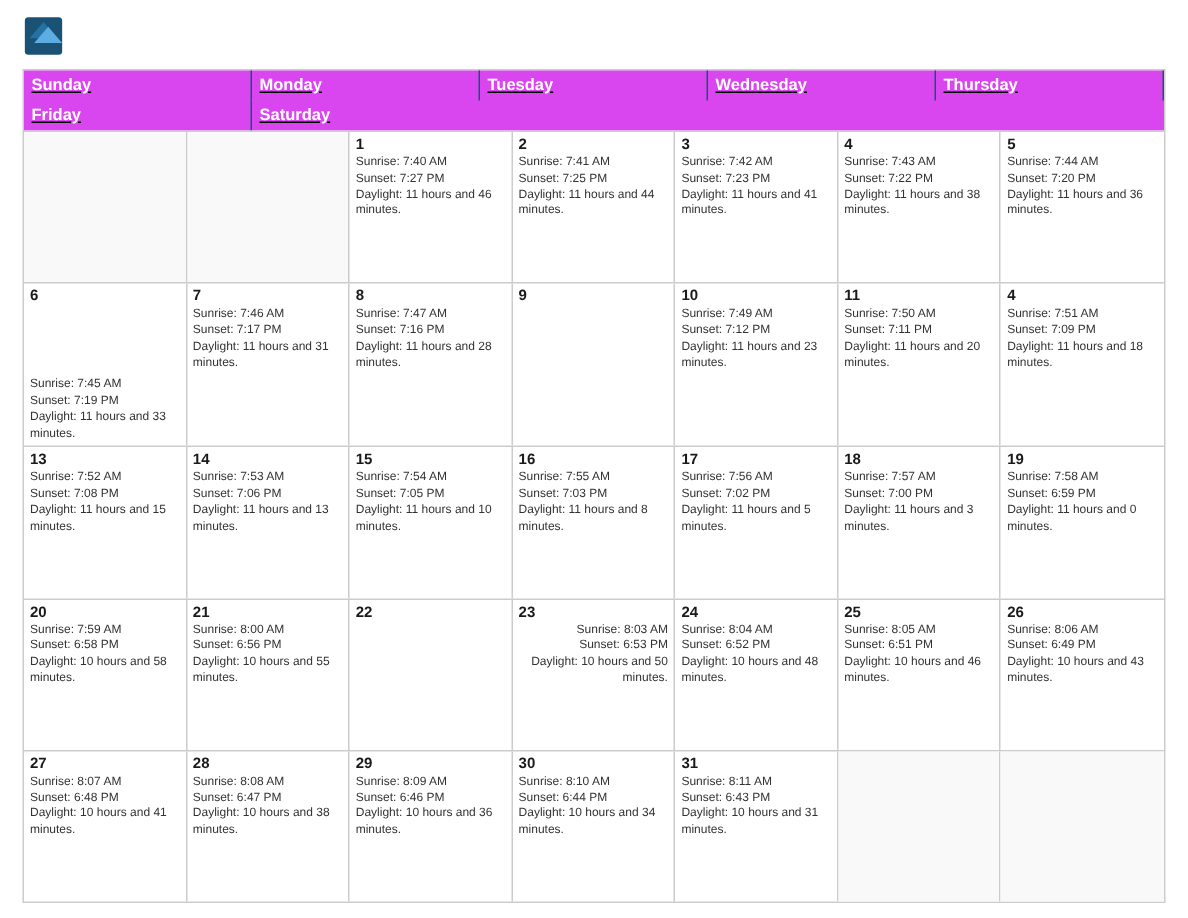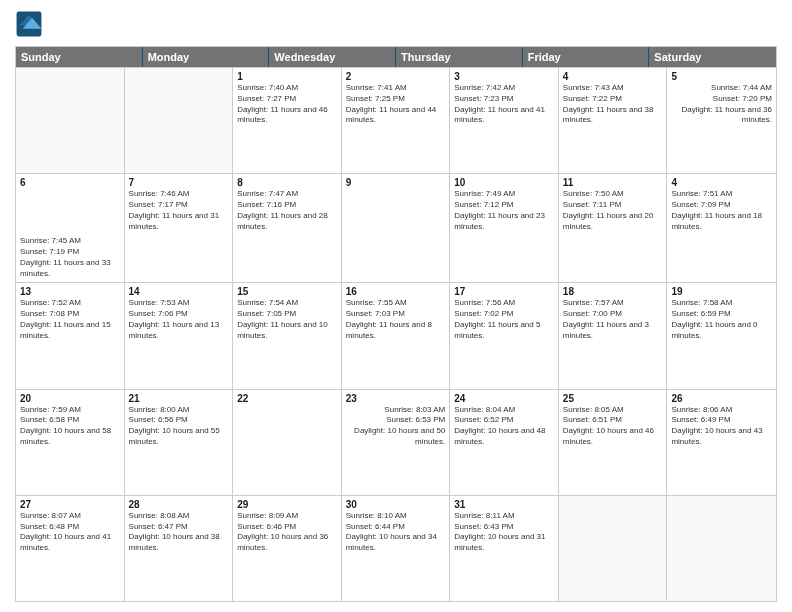--- a/index.html
+++ b/index.html
@@ -51,22 +51,23 @@
       color: #444;
     }
     .calendar {
       flex: 1;
       display: flex;
       flex-direction: column;
       border: 1px solid #ccc;
     }
     .cal-header {
       display: grid;
-      grid-template-columns: repeat(6, 1fr);
-      background: #737373;
+      grid-template-columns: repeat(5, 1fr);
+      background: #d946ef;
+      text-decoration: underline;
     }
     .cal-header-cell {
       color: #fff;
       font-size: 11px;
       font-weight: bold;
       padding: 4px 5px;
       border-right: 1px solid #1a5276;
       text-align: left;
     }
     .cal-header-cell:last-child { border-right: none; }
@@ -123,20 +124,21 @@
     <div class="title-block">
       <div class="title-month"></div>
       <div class="title-location"></div>
     </div>
   </div>
 
   <div class="calendar">
     <div class="cal-header">
     <div class="cal-header-cell">Sunday</div>
         <div class="cal-header-cell">Monday</div>
+        <div class="cal-header-cell">Tuesday</div>
         <div class="cal-header-cell">Wednesday</div>
         <div class="cal-header-cell">Thursday</div>
         <div class="cal-header-cell">Friday</div>
         <div class="cal-header-cell">Saturday</div>
       </div>
     <div class="cal-body">
     <div class="cal-row">
           <div class="cal-cell empty"></div>
           <div class="cal-cell empty"></div>
           <div class="cal-cell">
@@ -158,21 +160,21 @@
 Daylight: 11 hours and 41 minutes.</div>
           </div>
           <div class="cal-cell">
             <span class="day-num">4</span>
             <div class="day-detail" style="white-space: pre-line;">Sunrise: 7:43 AM
 Sunset: 7:22 PM
 Daylight: 11 hours and 38 minutes.</div>
           </div>
           <div class="cal-cell">
             <span class="day-num">5</span>
-            <div class="day-detail" style="white-space: pre-line; text-align: right;">Sunrise: 7:44 AM
+            <div class="day-detail" style="white-space: pre-line;">Sunrise: 7:44 AM
 Sunset: 7:20 PM
 Daylight: 11 hours and 36 minutes.</div>
           </div>
         </div>
         <div class="cal-row">
           <div class="cal-cell">
             <span class="day-num">6</span>
             <div class="day-detail" style="white-space: pre-line; margin-top: 48px;">Sunrise: 7:45 AM
 Sunset: 7:19 PM
 Daylight: 11 hours and 33 minutes.</div>

